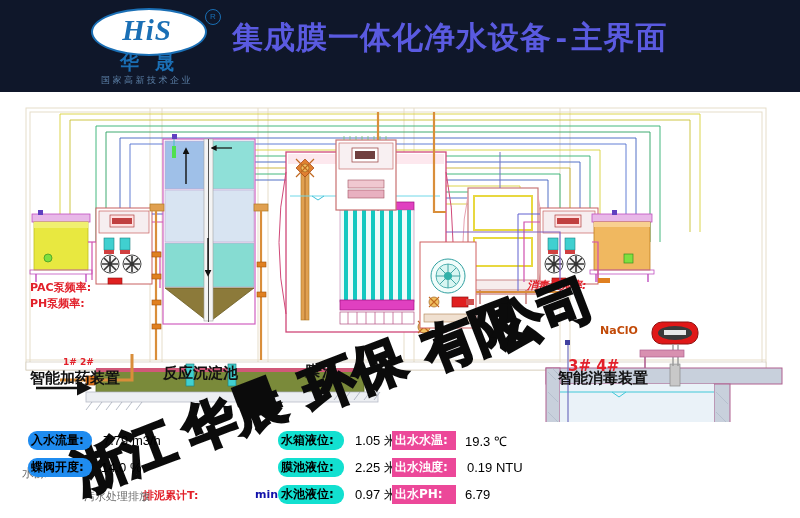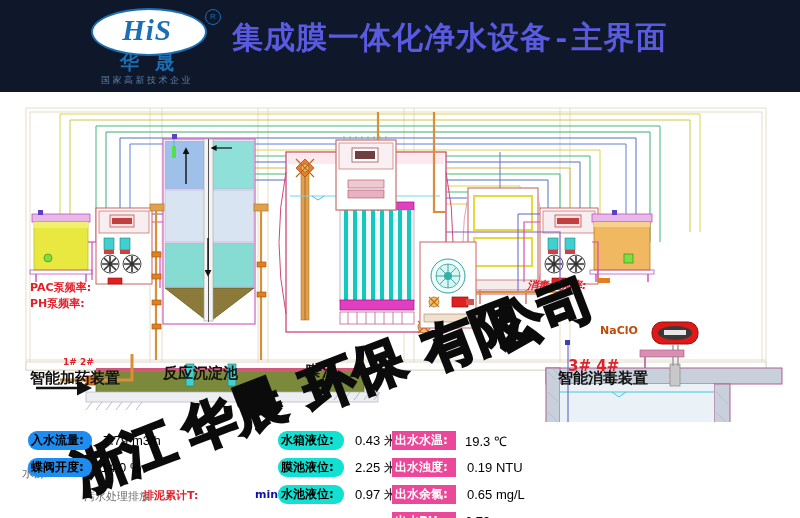--- a/index.html
+++ b/index.html
@@ -466,21 +466,21 @@
       </div>
       <div class="row">
         <span class="tag tag-blue">蝶阀开度:</span>
         <span class="val val-c">14.0 %</span>
       </div>
     </div>
 
     <div class="grp g2">
       <div class="row">
         <span class="tag tag-cyan">水箱液位:</span>
-        <span class="val">0.43 米</span>
+        <span class="val">1.05 米</span>
       </div>
       <div class="row">
         <span class="tag tag-cyan">膜池液位:</span>
         <span class="val">2.25 米</span>
       </div>
       <div class="row">
         <span class="tag tag-cyan">水池液位:</span>
         <span class="val">0.97 米</span>
       </div>
     </div>
@@ -488,24 +488,20 @@
     <div class="grp g3">
       <div class="row">
         <span class="tag tag-green">出水水温:</span>
         <span class="val val-c">19.3 ℃</span>
       </div>
       <div class="row">
         <span class="tag tag-green">出水浊度:</span>
         <span class="val">0.19 NTU</span>
       </div>
       <div class="row">
-        <span class="tag tag-green">出水余氯:</span>
-        <span class="val">0.65 mg/L</span>
-      </div>
-      <div class="row">
         <span class="tag tag-green">出水PH:</span>
         <span class="val val-c">6.79</span>
       </div>
     </div>
 
   </div>
 
 </div>
 
 </body></html>

